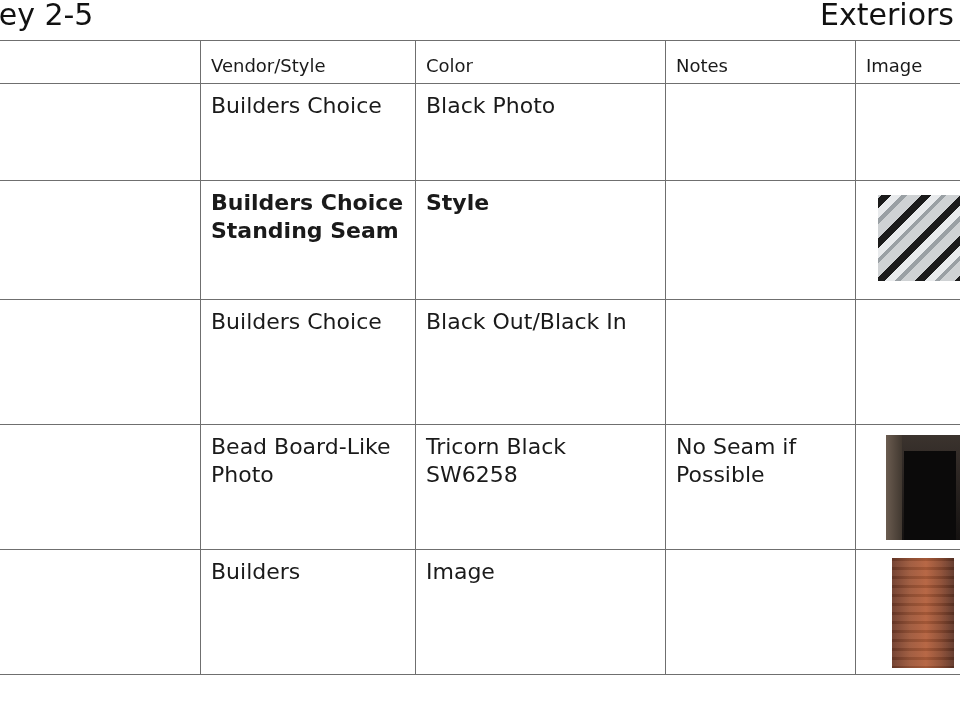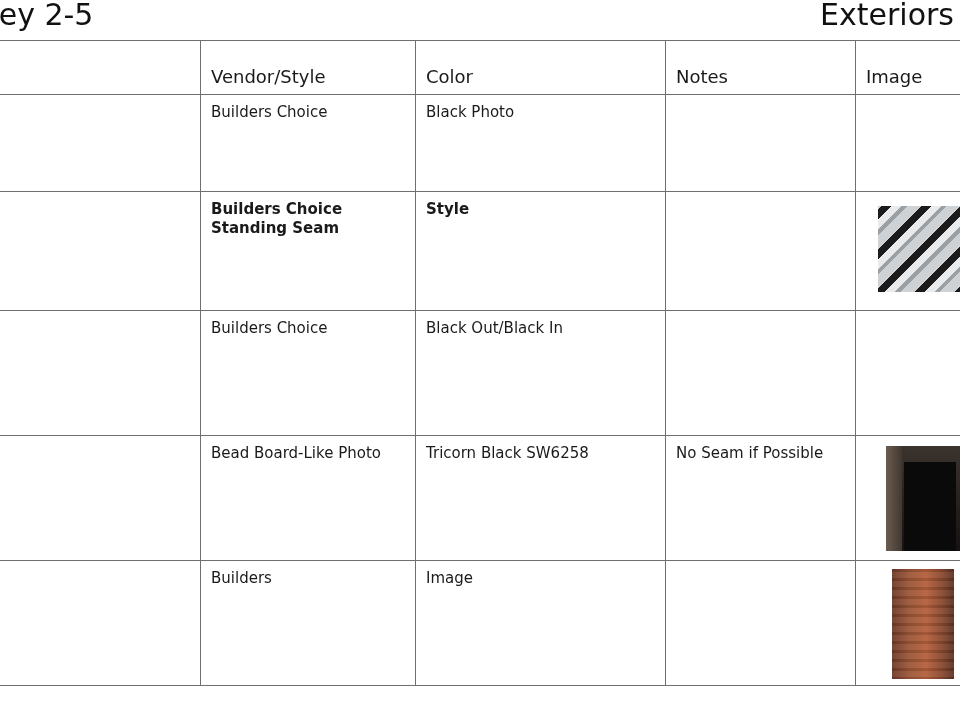--- a/index.html
+++ b/index.html
@@ -53,29 +53,29 @@
   table.spec col.c-room    { width: 410px; }
   table.spec col.c-vendor  { width: 215px; }
   table.spec col.c-color   { width: 250px; }
   table.spec col.c-notes   { width: 190px; }
   table.spec col.c-image   { width: 105px; }
 
   table.spec th, table.spec td {
     border: 1px solid #6f6f6f;
     vertical-align: top;
     padding: 8px 10px 6px 10px;
-    font-size: 15px;
+    font-size: 22px;
     line-height: 1.28;
     color: #1a1a1a;
     font-weight: normal;
     text-align: left;
   }
   table.spec thead th {
     height: 22px;
-    padding-top: 24px;
+    padding-top: 13px;
     padding-bottom: 6px;
     font-size: 18px;
   }
   tr.r1 td { height: 82px; }
   tr.r2 td { height: 104px; font-weight: bold; }
   tr.r3 td { height: 110px; }
   tr.r4 td { height: 110px; }
   tr.r5 td { height: 110px; }
 
   td.img-cell {

